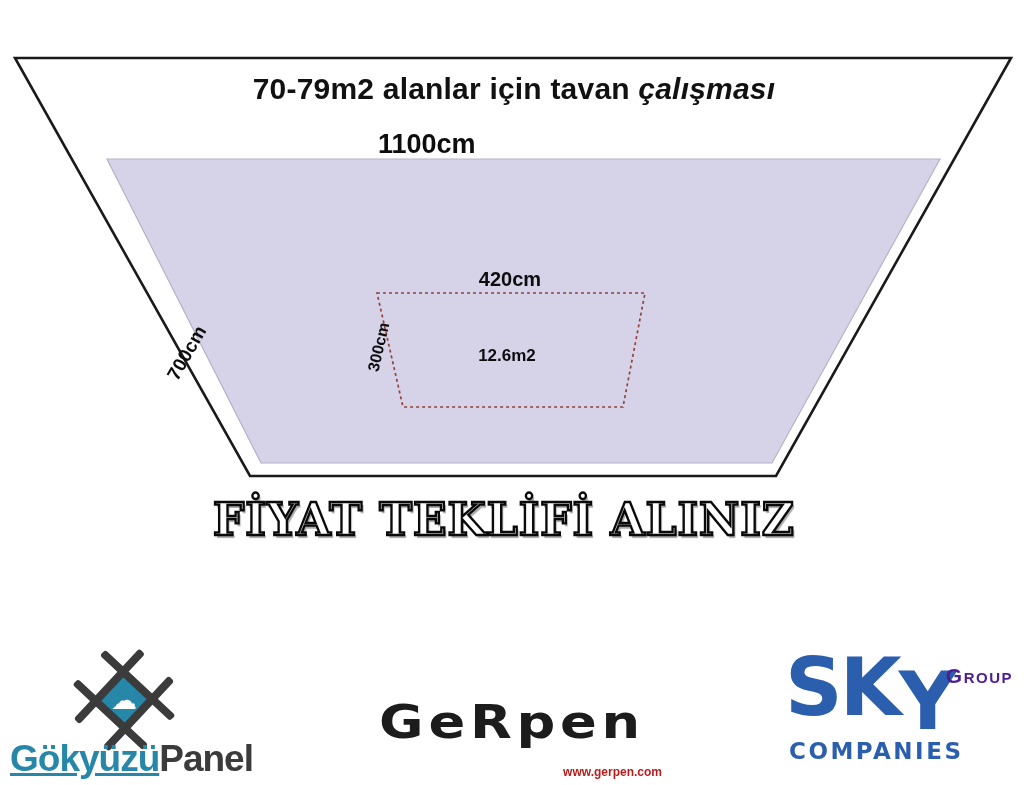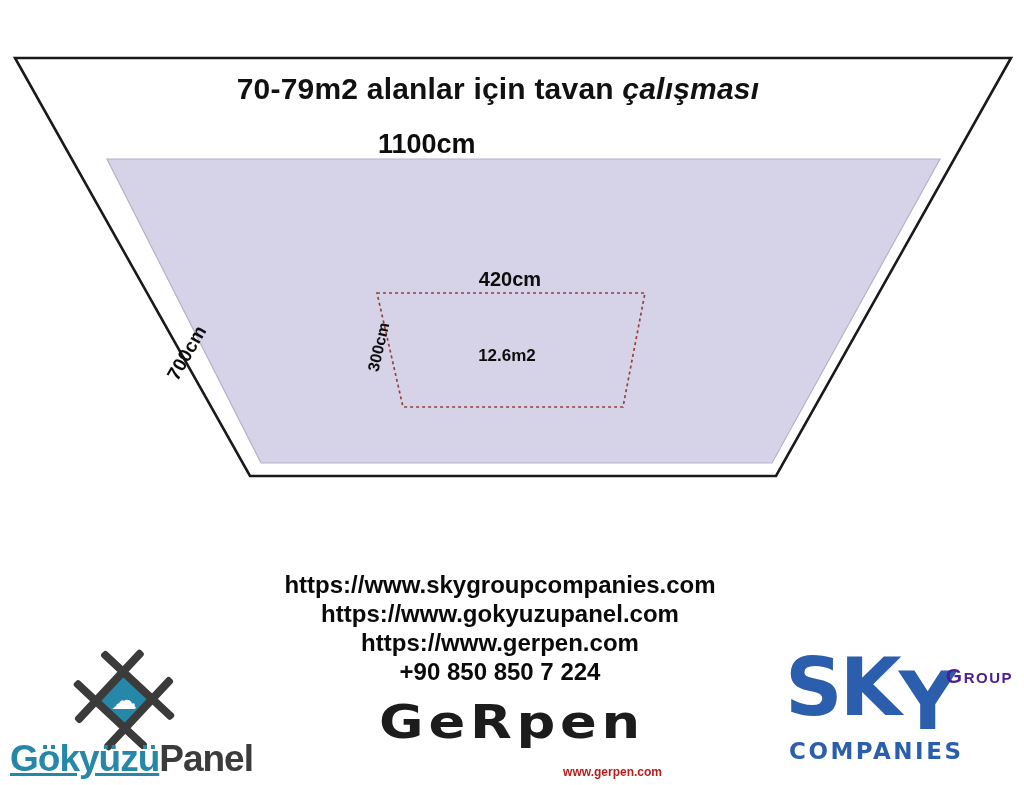--- a/index.html
+++ b/index.html
@@ -5,21 +5,21 @@
   * { margin:0; padding:0; box-sizing:border-box; }
   html,body { width:1024px; height:785px; background:#ffffff; overflow:hidden;
               font-family:"Liberation Sans", sans-serif; color:#111; }
   .page { position:relative; width:1024px; height:785px; background:#fff; }
 
   
   .diagram-svg { position:absolute; left:0; top:0; }
 
   .lbl { position:absolute; font-weight:bold; color:#0d0d0d; white-space:nowrap; }
 
-  .title { position:absolute; top:72px; left:0; width:996px; text-align:center;
+  .title { position:absolute; top:72px; left:16px; width:996px; text-align:center;
            font-size:30px; font-weight:600; letter-spacing:0.2px; }
   .title .em { font-style:italic; }
 
   .dim-1100 { top:129px; left:378px; width:200px; text-align:left;
               font-size:27px; font-weight:600; }
   .dim-700  { top:342px; left:155px; width:64px; text-align:center; font-size:19px;
               transform:rotate(-60deg); }
   .dim-420  { top:268px; left:430px; width:160px; text-align:center; font-size:20px; }
   .dim-300  { top:338px; left:348px; width:62px; text-align:center; font-size:16px;
               transform:rotate(-77deg); }
@@ -88,27 +88,22 @@
   </svg>
 
   <div class="title"><span>70-79m2 alanlar için tavan </span><span class="em">çalışması</span></div>
 
   <div class="lbl dim-1100">1100cm</div>
   <div class="lbl dim-700">700cm</div>
   <div class="lbl dim-420">420cm</div>
   <div class="lbl dim-300">300cm</div>
   <div class="lbl dim-area">12.6m2</div>
 
+  <div class="cta">FİYAT TEKLİFİ ALINIZ</div>
 
-  <div class="contact">
-    <div class="link">https://www.skygroupcompanies.com</div>
-    <div class="link">https://www.gokyuzupanel.com</div>
-    <div class="link">https://www.gerpen.com</div>
-    <div>+90 850 850 7 224</div>
-  </div>
 
   <div class="gkz">
     <div class="gkz-icon">
       <div class="gkz-center">
         <span class="gkz-cloud">☁</span>
       </div>
       <div class="gkz-bar h1"></div>
       <div class="gkz-bar h2"></div>
       <div class="gkz-bar v1"></div>
       <div class="gkz-bar v2"></div>

